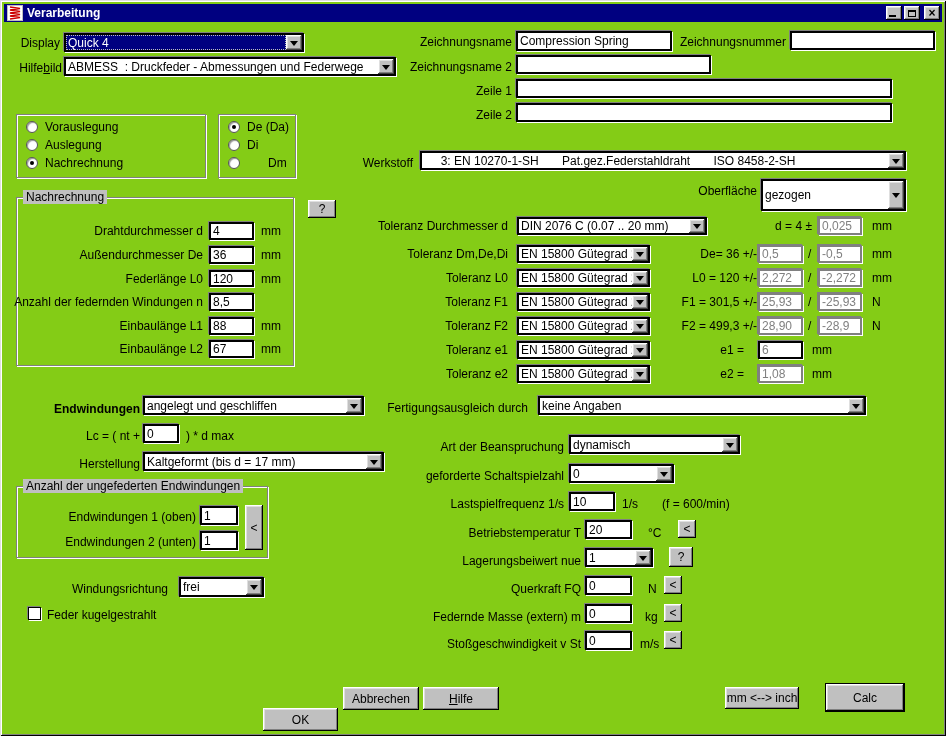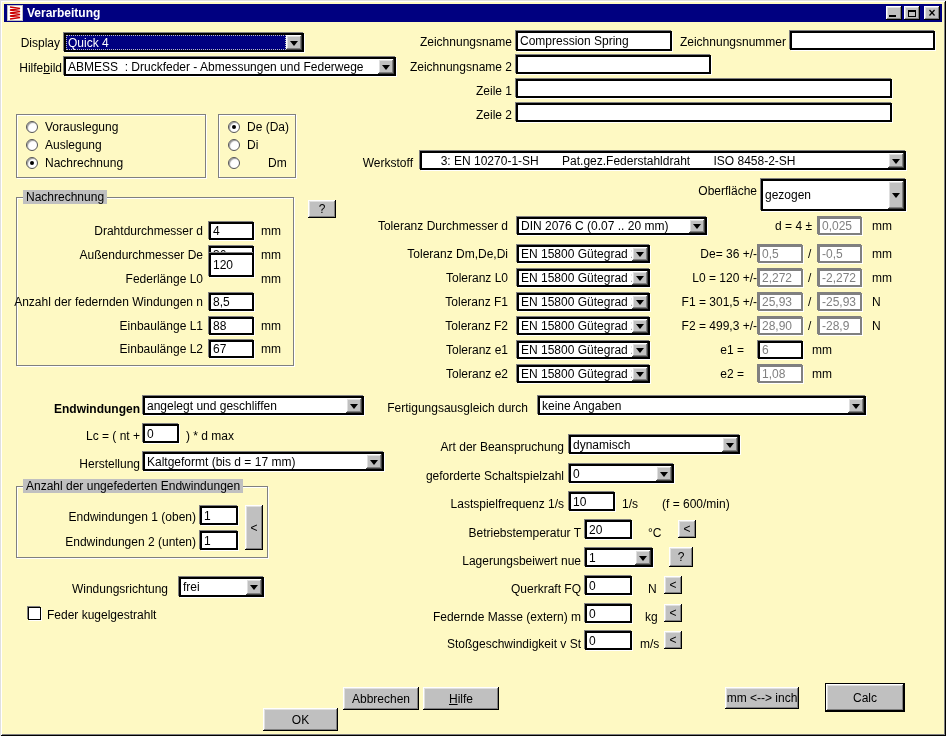--- a/index.html
+++ b/index.html
@@ -1,18 +1,18 @@
 <!DOCTYPE html>
 <html><head>
 <meta charset="utf-8">
 <style>
   * { box-sizing: border-box; }
   html,body { margin:0; padding:0; background:#808080; }
   #window {
-    position:relative; width:946px; height:736px; background:#fef9c3;
+    position:relative; width:946px; height:736px; background:#84cc16;
     font-family:"Liberation Sans", sans-serif; font-size:12px; color:#000;
     box-shadow: inset 1px 1px 0 #dfdfdf, inset -1px -1px 0 #000,
                 inset 2px 2px 0 #fff, inset -2px -2px 0 #808080;
     overflow:hidden;
   }
   
   .titlebar {
     position:absolute; left:4px; top:4px; right:4px; height:18px;
     background:#000080; display:flex; align-items:center; padding:0 2px;
   }
@@ -177,21 +177,21 @@
 
   <span class="lbl" style="right:743px; top:224px;">Drahtdurchmesser d</span>
   <input class="field sunken" style="left: 209px; top: 222px; width: 45px; height: 18px;" value="4">
   <span class="lbl" style="left:261px; top:224px;">mm</span>
 
   <span class="lbl" style="right:743px; top:248px;">Außendurchmesser De</span>
   <input class="field sunken" style="left: 209px; top: 246px; width: 45px; height: 18px;" value="36">
   <span class="lbl" style="left:261px; top:248px;">mm</span>
 
   <span class="lbl" style="right:743px; top:272px;">Federlänge L0</span>
-  <input class="field sunken" style="left: 209px; top: 253px; width: 45px; height: 24px;" value="120">
+  <input class="field sunken" style="left: 209px; top: 270px; width: 45px; height: 17px;" value="120">
   <span class="lbl" style="left:261px; top:272px;">mm</span>
 
   <span class="lbl" style="right:743px; top:295px;">Anzahl der federnden Windungen n</span>
   <input class="field sunken" style="left: 209px; top: 293px; width: 45px; height: 18px;" value="8,5">
 
   <span class="lbl" style="right:743px; top:319px;">Einbaulänge L1</span>
   <input class="field sunken" style="left: 209px; top: 317px; width: 45px; height: 18px;" value="88">
   <span class="lbl" style="left:261px; top:319px;">mm</span>
 
   <span class="lbl" style="right:743px; top:342px;">Einbaulänge L2</span>

